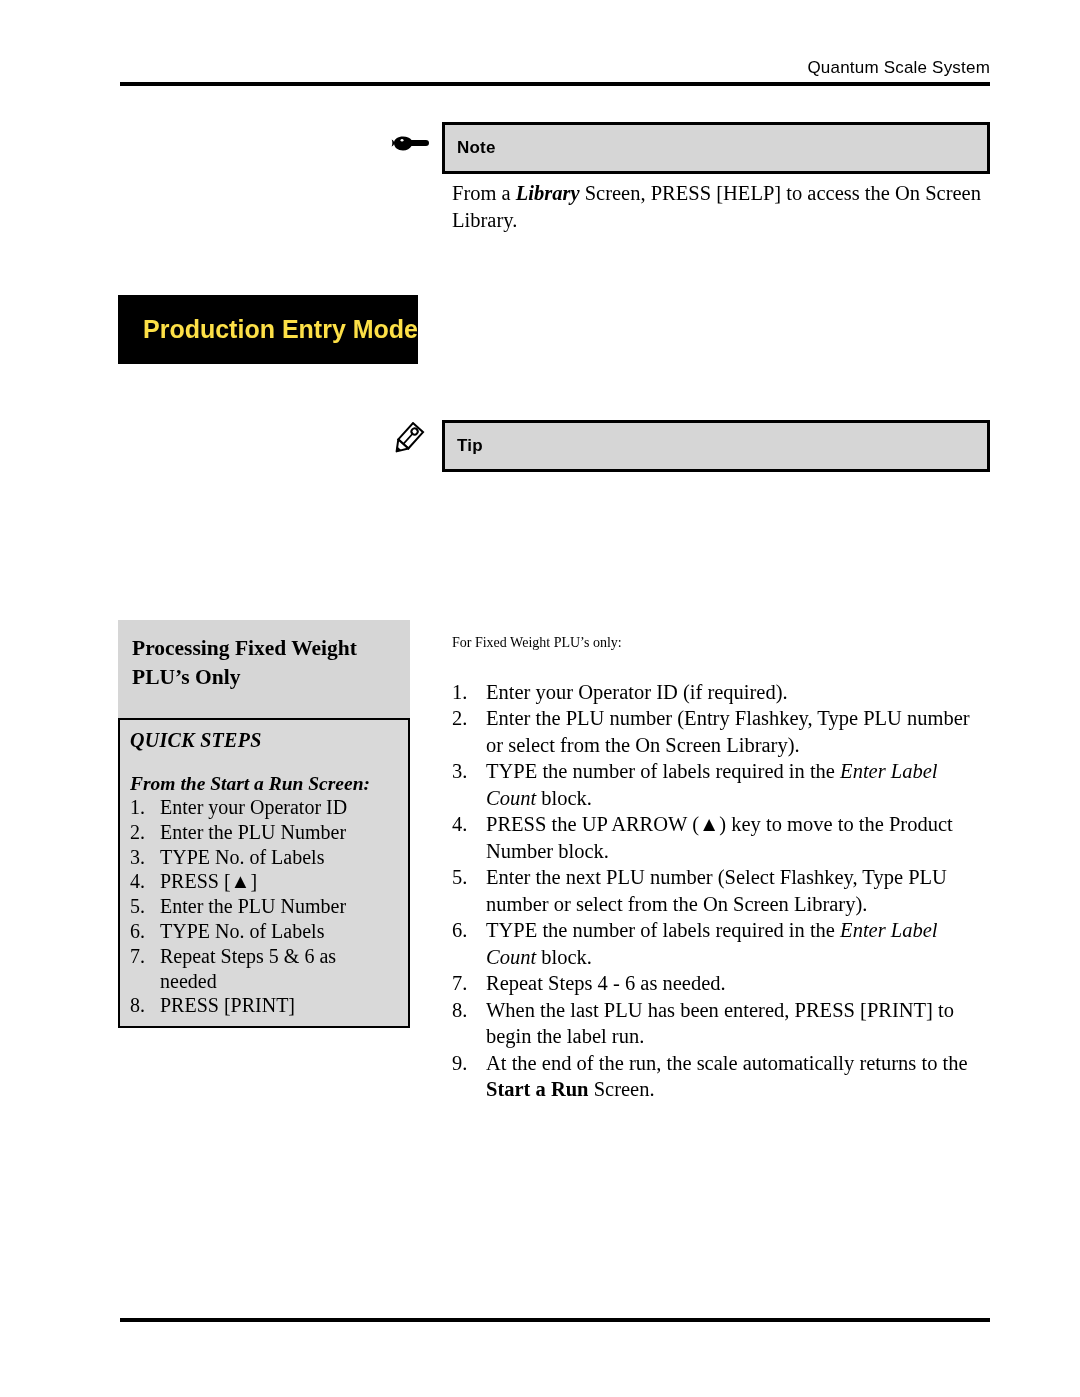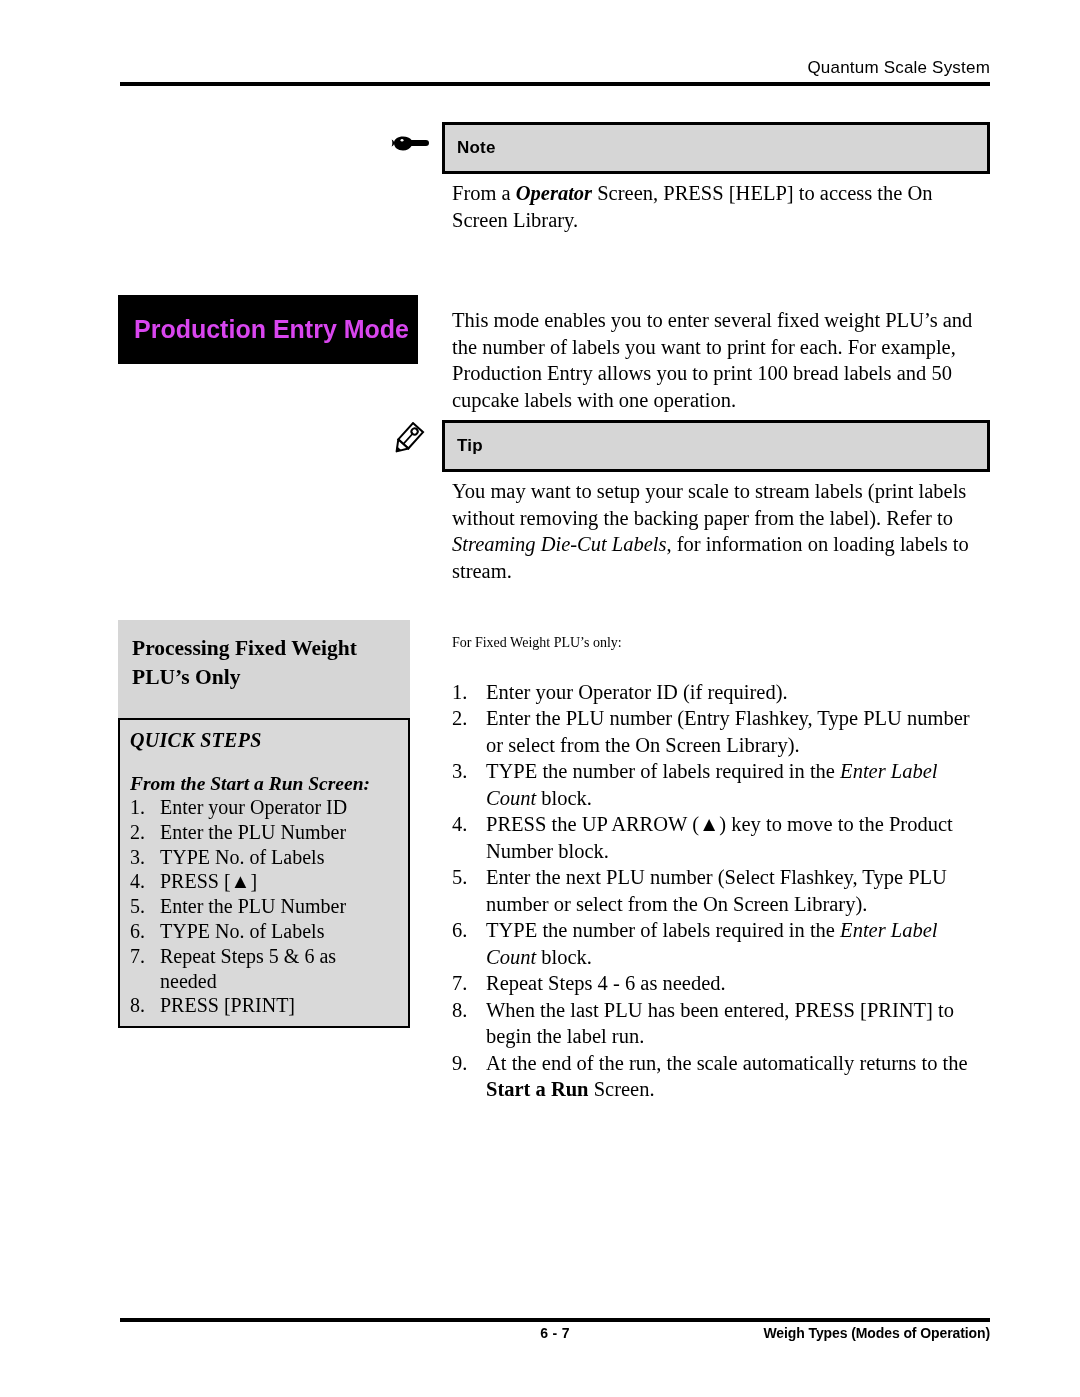--- a/index.html
+++ b/index.html
@@ -134,27 +134,28 @@
     line-height: 26.5px;
     text-align: left;
   }
   .body-text i { font-style: italic; }
   .body-text b { font-weight: bold; }
   .bi { font-weight: bold; }
 
   
   .black-title {
     background: #000000;
-    color: #d946ef;
+    color: #fde047;
     font-family: "Liberation Sans", sans-serif;
     font-weight: bold;
     font-size: 25px;
     line-height: 33px;
     padding: 18px 0 18px 16px;
     width: 300px;
+    text-align: right;
   }
 
   
   .gray-head {
     background: #d6d6d6;
     font-family: "Liberation Serif", serif;
     font-weight: bold;
     font-size: 21.5px;
     line-height: 29px;
     padding: 14px 10px 32px 14px;
@@ -241,48 +242,44 @@
         <path d="M4 13 C4 9, 8 6.5, 13 6.5 C17 6.5, 20 8, 21.5 10 L36 10 C38 10, 39 11.2, 39 13 C39 14.8, 38 16 36 16 L21.5 16 C20 18.6, 17 20.5, 13 20.5 C8 20.5, 4 17.6, 4 13 Z" fill="#000"></path>
         <path d="M1.5 9.5 C2.6 10.8, 2.6 15.2, 1.5 16.5 C3 16.2, 4.2 14.6, 4.2 13 C4.2 11.4, 3 9.8, 1.5 9.5 Z" fill="#000"></path>
         <ellipse cx="12" cy="10.2" rx="1.5" ry="1.3" fill="#fff"></ellipse>
       </svg>
     </div>
     <div class="callout-bar">
       <div class="callout-label">Note</div>
     </div>
   </div>
   <div class="right-col body-text" style="top:180px;">
-    <span>From a </span><b><i>Operator</i></b><span> Screen, PRESS [HELP] to access the On Screen Library.</span>
+    <span>From a </span><b><i>Library</i></b><span> Screen, PRESS [HELP] to access the On Screen Library.</span>
   </div>
 
   <div class="left-col" style="top:295px;">
     <div class="black-title">Production Entry Mode</div>
   </div>
 
-  <div class="right-col body-text" style="top:307px;">This mode enables you to enter several fixed weight PLU’s and the number of labels you want to print for each. For example, Production Entry allows you to print 100 bread labels and 50 cupcake labels with one operation.</div>
 
   <div class="callout" style="top:420px;">
     <div class="callout-icon" style="top:2px;">
       <svg width="38" height="38" viewBox="0 0 38 38" aria-hidden="true">
         <g transform="rotate(42 19 19)">
           <rect x="10" y="3" width="13.5" height="22" fill="#fff" stroke="#000" stroke-width="2"></rect>
           <line x1="16.8" y1="4" x2="16.8" y2="24.5" stroke="#000" stroke-width="1.6"></line>
           <circle cx="16.8" cy="8.2" r="3.1" fill="#fff" stroke="#000" stroke-width="2"></circle>
           <path d="M10 25 L23.5 25 L16.75 35 Z" fill="#fff" stroke="#000" stroke-width="2" stroke-linejoin="round"></path>
           <path d="M13.6 31 L19.9 31 L16.75 35.6 Z" fill="#000"></path>
         </g>
       </svg>
     </div>
     <div class="callout-bar">
       <div class="callout-label">Tip</div>
     </div>
   </div>
-  <div class="right-col body-text" style="top:478px;">
-    <span>You may want to setup your scale to stream labels (print labels without removing the backing paper from the label). Refer to </span><i>Streaming Die-Cut Labels</i><span>, for information on loading labels to stream.</span>
-  </div>
 
   <div class="left-col" style="top:620px;">
     <div class="gray-head">Processing Fixed Weight PLU’s Only</div>
   </div>
 
   <div class="left-col" style="top:718px;">
     <div class="quick-box">
       <div class="quick-title">QUICK STEPS</div>
       <div class="quick-sub">From the Start a Run Screen:</div>
       <ul class="quick-list" id="quick-list">
@@ -359,19 +356,15 @@
         </li>
         <li>
           <span class="num">9.</span>
           <span class="txt"><span>At the end of the run, the scale automatically returns to the </span><span class="bi">Start a Run</span><span> Screen.</span></span>
         </li>
       </ol>
   </div>
 
   <div class="footer">
     <div class="footer-rule"></div>
-    <div class="footer-row">
-      <div class="footer-page">6 - 7</div>
-      <div class="footer-section">Weigh Types (Modes of Operation)</div>
-    </div>
   </div>
 
 </div>
 
 </body></html>

